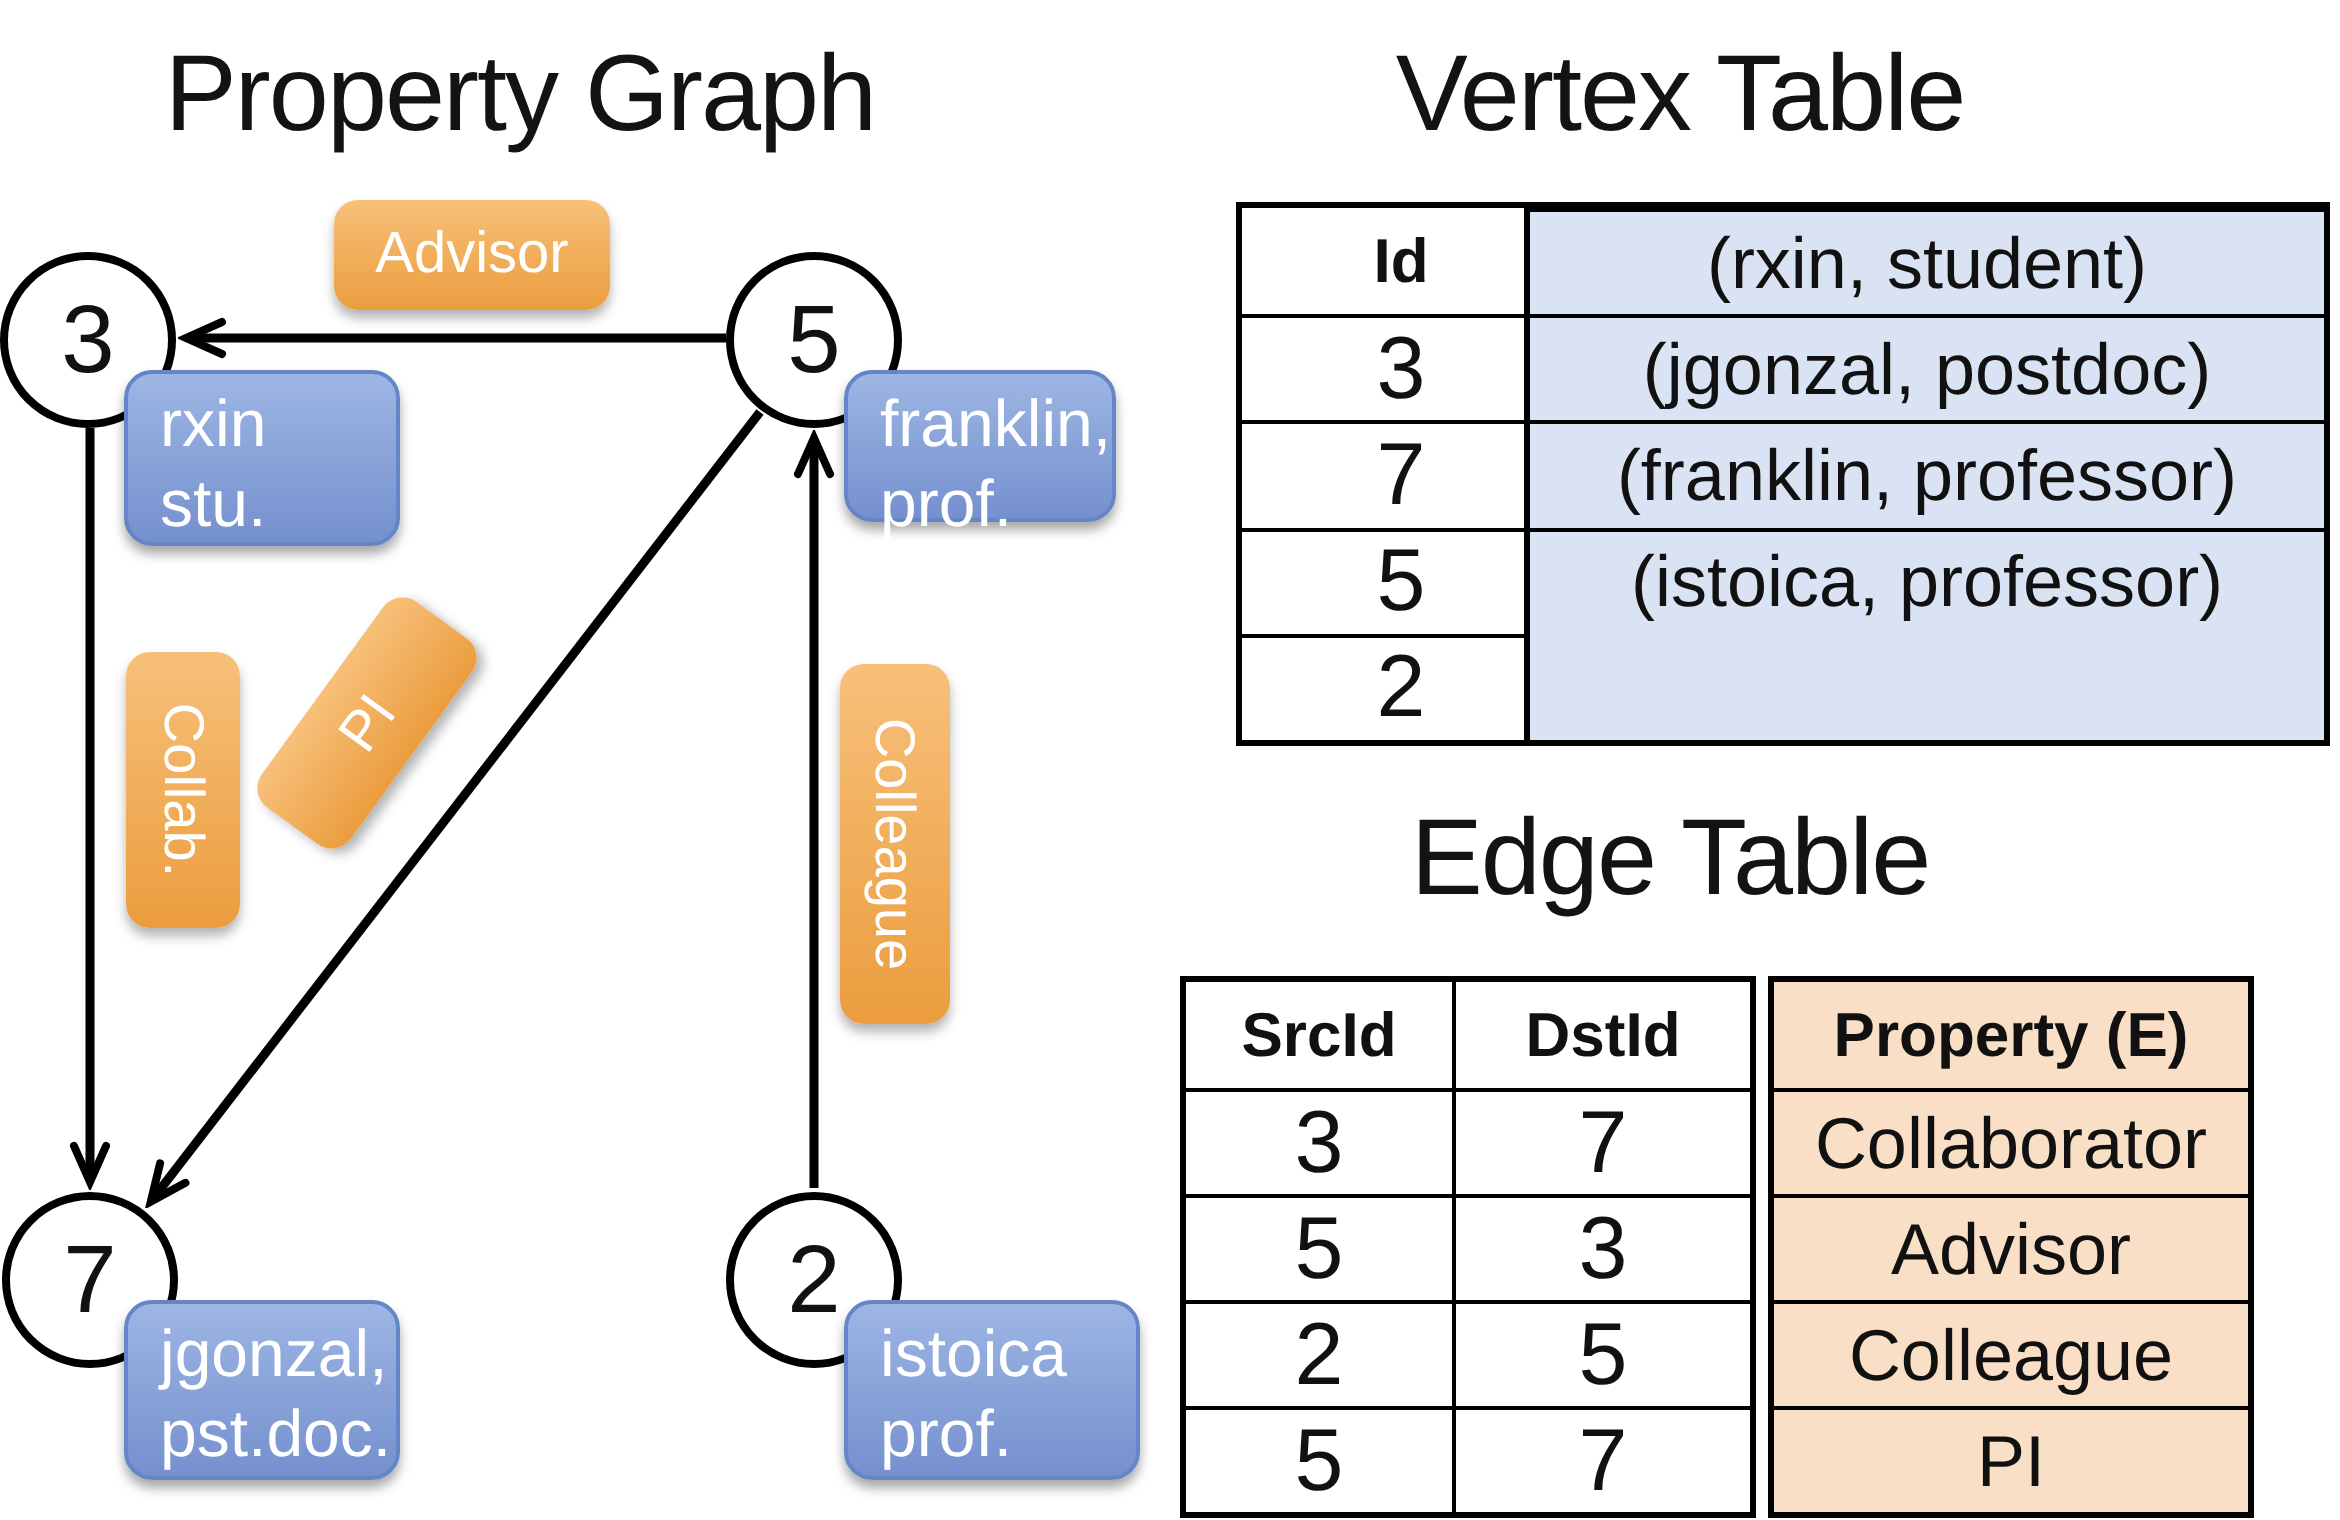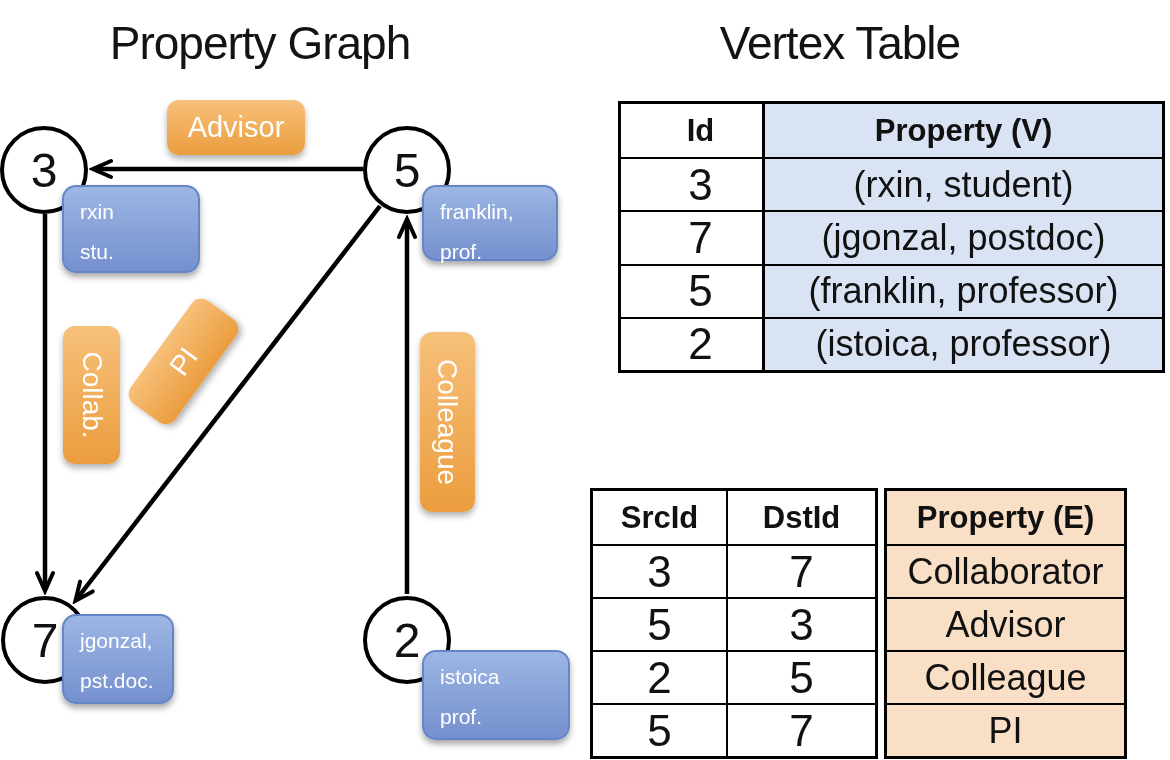--- a/index.html
+++ b/index.html
@@ -1,35 +1,35 @@
 <!DOCTYPE html>
 <html style="--vertex-box-top: #9db6e4; --vertex-box-bottom: #7590ce; --vertex-box-border: #6586c6; --edge-box-top: #f7c07a; --edge-box-bottom: #eb9d3e; --vertex-table-fill: #dae3f3; --edge-table-fill: #f8dfc6; --edge-line: #000000;"><head>
 <meta charset="utf-8">
 <style>
   html,body { margin:0; padding:0; background:#ffffff; }
   #stage {
     position:relative; width:1170px; height:760px; background:#ffffff;
     font-family:"Liberation Sans", sans-serif; overflow:hidden; color:#111;
   }
-  .title { position:absolute; text-align:center; font-size:46px; letter-spacing:-1px; color:#131313; white-space:nowrap; }
+  .title { position:absolute; text-align:center; font-size:54px; letter-spacing:-1px; color:#131313; white-space:nowrap; }
 
   
   .circle-node {
     position:absolute; width:88px; height:88px; box-sizing:border-box;
     border:4.5px solid #000; border-radius:50%; background:#fff;
     display:flex; align-items:center; justify-content:center;
     font-size:48px; z-index:1;
   }
   
   .vprop {
     position:absolute; z-index:3; box-sizing:border-box;
     border-radius:14px;
     background:linear-gradient(180deg, var(--vertex-box-top,#9db6e4) 0%, var(--vertex-box-bottom,#7590ce) 100%);
     border:2px solid var(--vertex-box-border,#6586c6);
-    color:#fff; font-size:21px; line-height:40px;
+    color:#fff; font-size:33px; line-height:40px;
     padding:5px 0 0 16px;
     box-shadow:0 4px 6px rgba(0,0,0,0.35);
   }
   
   .eprop {
     position:absolute; z-index:3; box-sizing:border-box;
     border-radius:12px;
     background:linear-gradient(180deg, var(--edge-box-top,#f7c07a) 0%, var(--edge-box-bottom,#eb9d3e) 100%);
     color:#fff; font-size:28px;
     display:flex; align-items:center; justify-content:center;
@@ -90,21 +90,21 @@
   </div>
 
   <div class="vprop" style="left:62px; top:185px; width:138px; height:88px;">
     <div>rxin</div>
     <div>stu.</div>
   </div>
   <div class="vprop" style="left:422px; top:185px; width:136px; height:76px;">
     <div>franklin,</div>
     <div>prof.</div>
   </div>
-  <div class="vprop" style="left:62px; top:614px; width:112px; height:90px;">
+  <div class="vprop" style="left:62px; top:650px; width:138px; height:90px;">
     <div>jgonzal,</div>
     <div>pst.doc.</div>
   </div>
   <div class="vprop" style="left:422px; top:650px; width:148px; height:90px;">
     <div>istoica</div>
     <div>prof.</div>
   </div>
 
   <div class="eprop" style="left:167px; top:100px; width:138px; height:55px; font-size:29px;">
     <span>Advisor</span>
@@ -123,27 +123,27 @@
 
   <div class="table-col" style="left:592px; top:101px; width:165px; height:272px; grid-template-rows:repeat(5,1fr);margin-left:26px;">
     <div class="cell header first">Id</div>
     <div class="cell num">3</div>
     <div class="cell num">7</div>
     <div class="cell num">5</div>
     <div class="cell num">2</div>
   </div>
 
   <div class="table-col blue-fill" style="left:762px; top:101px; width:403px; height:272px; grid-template-rows:repeat(5,1fr);">
-    <div class="cell header first">Property (V)</div>
     <div class="cell">(rxin, student)</div>
     <div class="cell">(jgonzal, postdoc)</div>
     <div class="cell">(franklin, professor)</div>
     <div class="cell">(istoica, professor)</div>
   </div>
 
+  <div class="title" style="left:555px; top:398px; width:560px;">Edge Table</div>
 
   <div class="table-col" style="left:590px; top:488px; width:288px; height:271px; grid-template-columns:133px 1fr; grid-template-rows:repeat(5,1fr);">
     <div class="cell header first">SrcId</div>
     <div class="cell header first c2">DstId</div>
     <div class="cell num">3</div>
     <div class="cell num c2">7</div>
     <div class="cell num">5</div>
     <div class="cell num c2">3</div>
     <div class="cell num">2</div>
     <div class="cell num c2">5</div>

